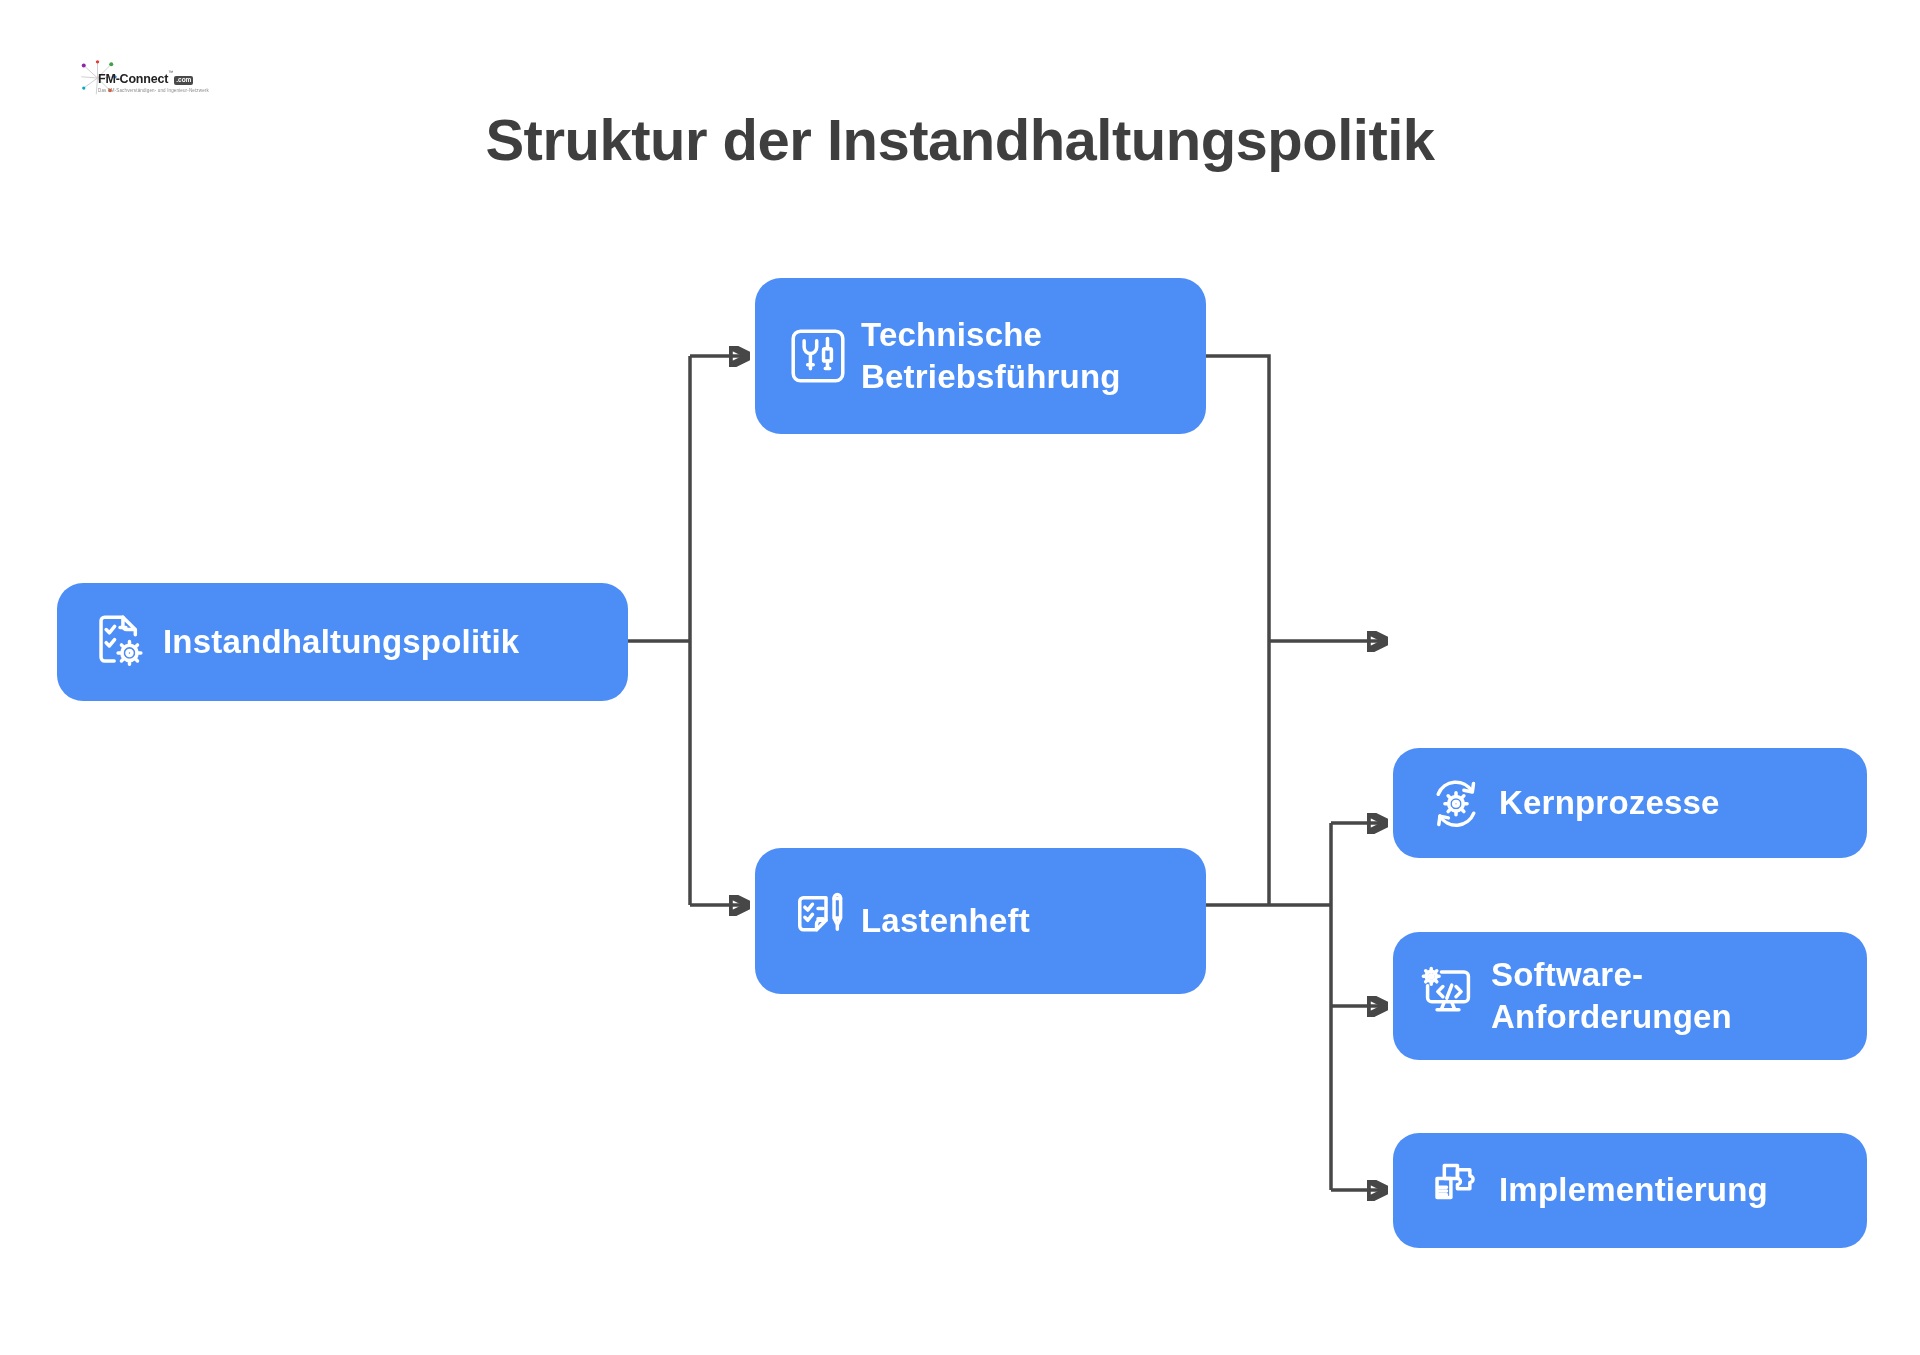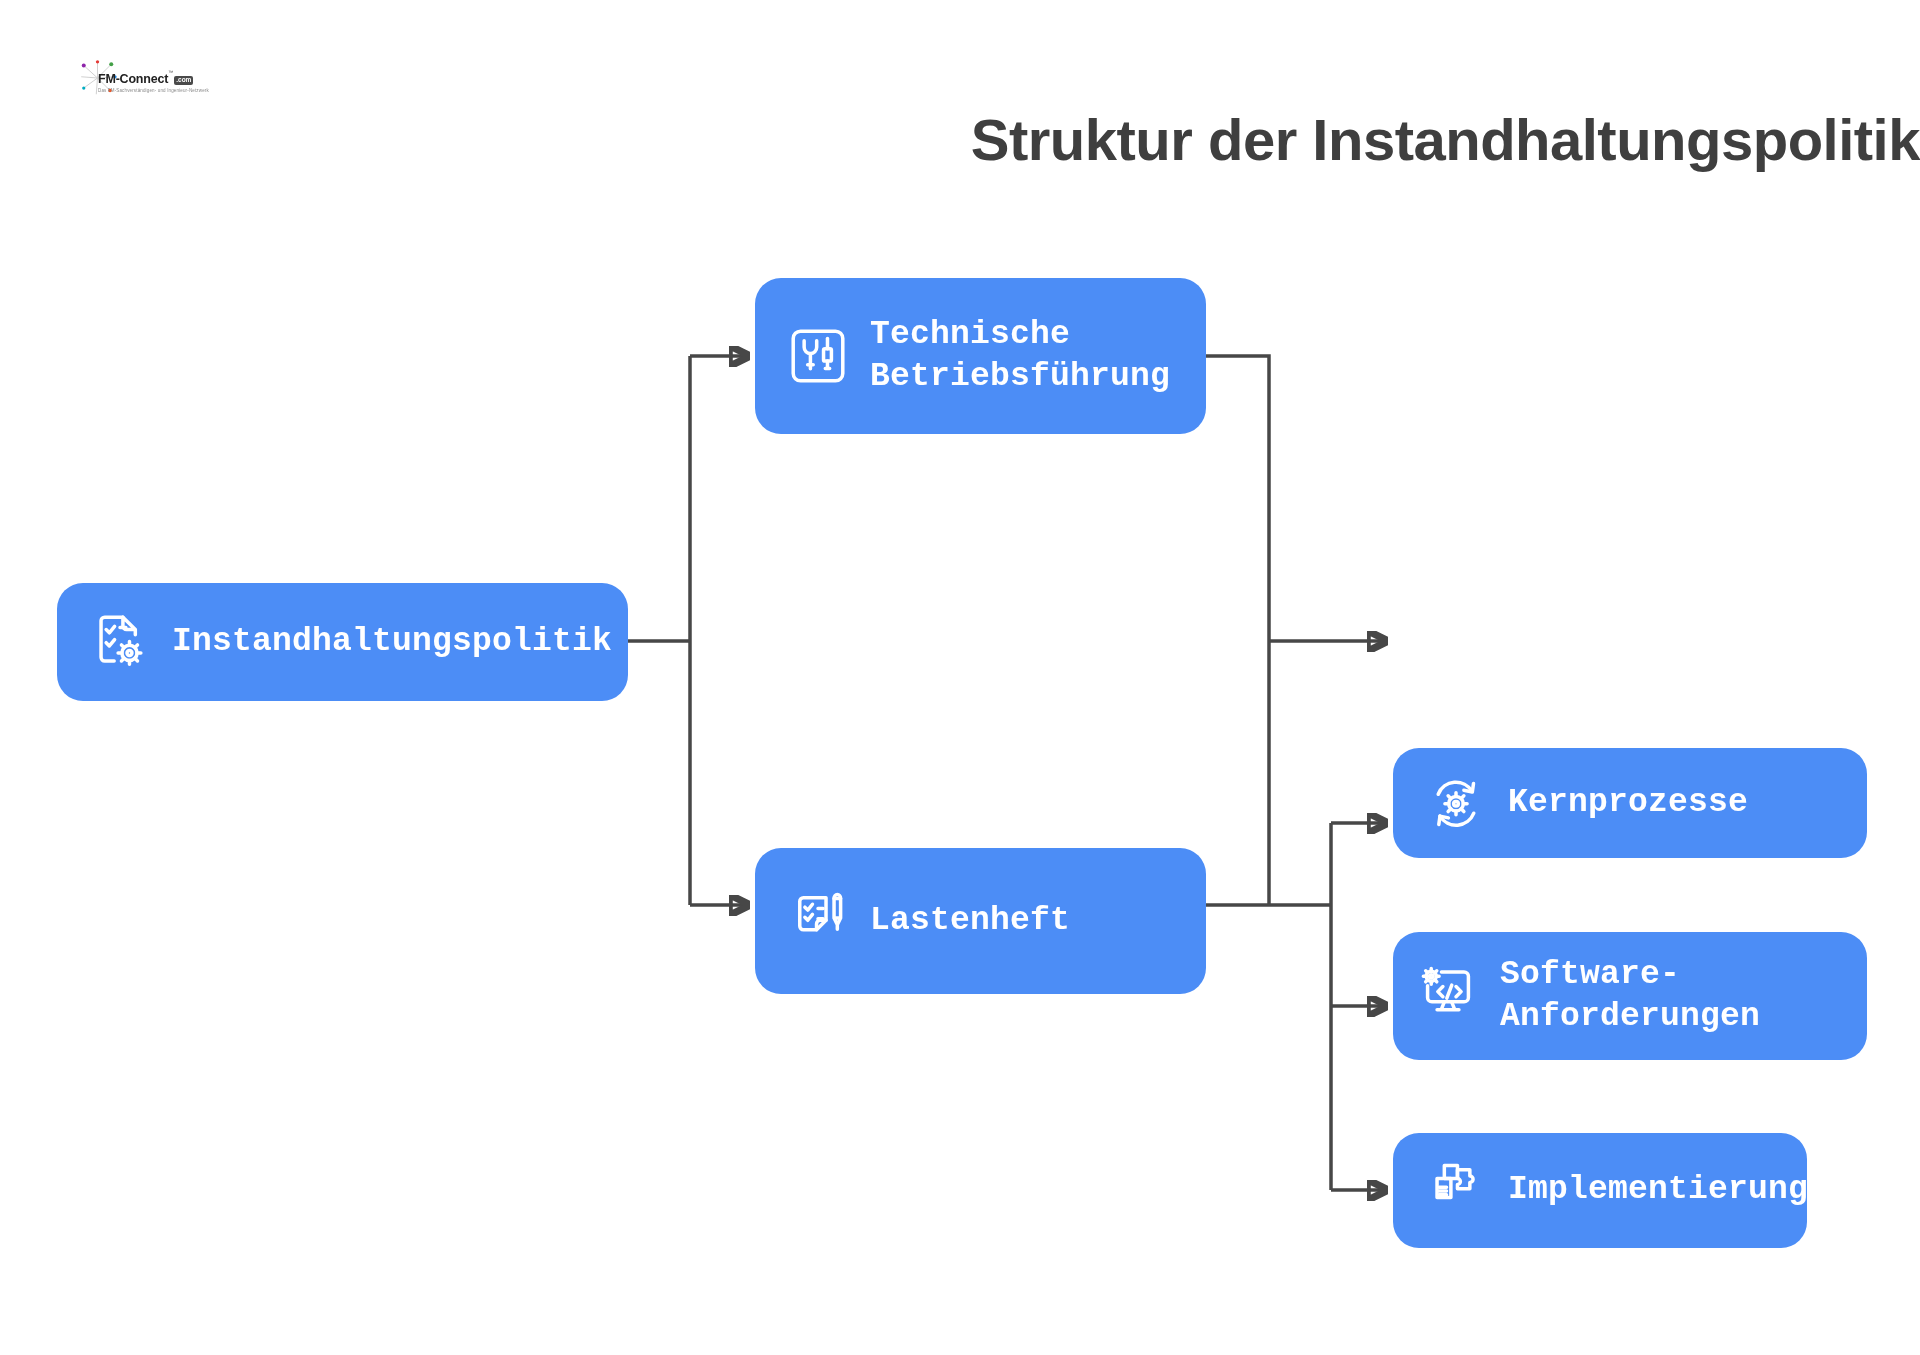--- a/index.html
+++ b/index.html
@@ -20,32 +20,31 @@
   .logo{position:absolute;left:84px;top:58px;width:130px;height:48px;}
   .logo .burst{position:absolute;left:-4px;top:0;}
   .logo .ltext{position:relative;padding:12px 0 0 14px;}
   .brand-line{white-space:nowrap;line-height:1;}
   .brand{font-size:12.5px;font-weight:700;color:#222;letter-spacing:-.2px;text-align:right;}
   .tm{font-size:5px;vertical-align:top;color:#444;}
   .tld{display:inline-block;font-size:6.5px;font-weight:700;color:#fff;background:#4a4a4a;border-radius:2px;padding:1px 2px;margin-left:1px;vertical-align:1px;}
   .tagline{font-size:4.5px;color:#8a8a8a;margin-top:2px;letter-spacing:.15px;white-space:nowrap;}
   
   .page-title{
-    position:absolute;left:0;right:0;top:106px;text-align:right;
+    position:absolute;left:0;right:0;top:106px;text-align:center;
     font-size:58px;font-weight:700;color:var(--title-text);letter-spacing:-.5px;
   }
   
   .connectors{position:absolute;left:0;top:0;pointer-events:none;}
   .connectors path{fill:none;stroke:var(--connector);stroke-width:3.5;}
   
   .node{
-    position:absolute;display:flex;align-items:center;gap:17px;
+    position:absolute;display:flex;align-items:center;gap:8px;
     background:var(--node-fill);border-radius:26px;padding-left:28px;
     color:var(--node-text);
-    font-family:Liberation Mono, monospace;
   }
   .node .icon{width:70px;height:70px;flex:0 0 auto;}
   .node .icon *{fill:none;stroke:#fff;stroke-width:2.4;stroke-linecap:round;stroke-linejoin:round;}
   .node .label{
     font-size:33px;font-weight:700;line-height:1.28;white-space:pre-line;letter-spacing:.2px;
   }
 </style>
 </head>
 <body>
 
@@ -154,21 +153,21 @@
       <circle cx="12.5" cy="10.5" r="3.4"></circle>
       <circle cx="12.5" cy="10.5" r="1.1"></circle>
       <path d="M15.9 10.5h2M14.9 12.9l1.4 1.4M12.5 13.9v2M10.1 12.9l-1.4 1.4M9.1 10.5h-2M10.1 8.1L8.7 6.7M12.5 7.1v-2M14.9 8.1l1.4-1.4"></path>
       <path d="M20.5 17.5L17 21l3.5 3.5M29.5 17.5L33 21l-3.5 3.5M26.6 16.5l-3.4 9"></path>
       <path d="M21.5 28l-2 5M26.5 28l2 5M16.5 33.5h15"></path>
     </svg>
     <div class="label">Software-
 Anforderungen</div>
   </div>
 
-  <div class="node" style="left:1393px;top:1133px;width:414px;height:115px;">
+  <div class="node" style="left:1393px;top:1133px;width:474px;height:115px;">
     <svg class="icon" viewBox="0 0 48 48">
       <rect x="16" y="6.5" width="9" height="9"></rect>
       <rect x="11" y="15.5" width="9.5" height="13"></rect>
       <path d="M12.5 21.5h5M12.5 24h5M12.5 26.5h5"></path>
       <path d="M25 9.5h8.5v4.2a2.2 2.2 0 0 1 0 4.4v4.4H25v-3a2 2 0 0 0 0-4v-6z"></path>
     </svg>
     <div class="label">Implementierung</div>
   </div>
 
 </div>

